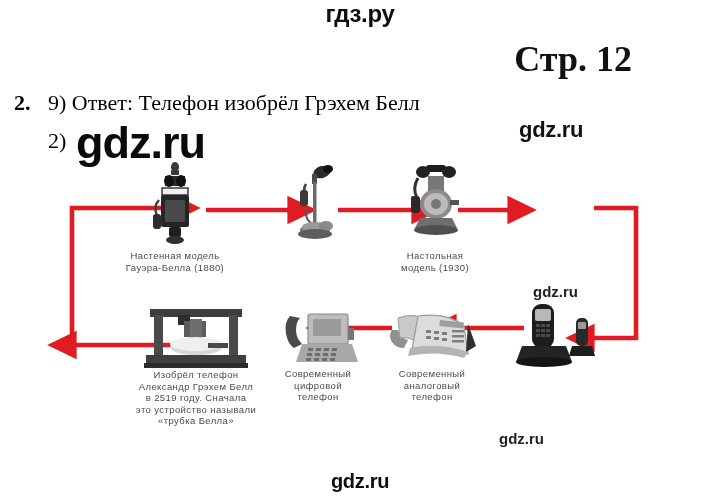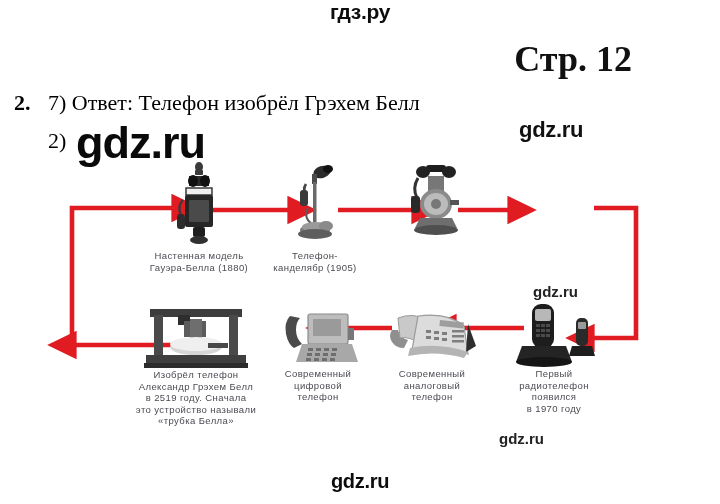--- a/index.html
+++ b/index.html
@@ -18,21 +18,21 @@
 
   
   .wm-top {
     position: absolute;
     top: 0px;
     left: 0;
     width: 720px;
     text-align: center;
     font-family: "Liberation Sans", sans-serif;
     font-weight: bold;
-    font-size: 21px;
+    font-size: 24px;
     letter-spacing: -0.3px;
     color: #0d0d0d;
   }
   .page-num {
     position: absolute;
     top: 38px;
     right: 88px;
     font-family: "Liberation Serif", serif;
     font-weight: bold;
     font-size: 36px;
@@ -146,21 +146,21 @@
     pointer-events: none;
   }
 </style>
 </head>
 <body>
 
 <div class="wm-top">гдз.ру</div>
 <div class="page-num">Стр. 12</div>
 
 <div class="task-num">2.</div>
-<div class="line1">7) Ответ: Телефон изобрёл Грэхем Белл</div>
+<div class="line1">9) Ответ: Телефон изобрёл Грэхем Белл</div>
 <div class="line2-num">2)</div>
 <div class="wm-big">gdz.ru</div>
 <div class="wm-mid-right">gdz.ru</div>
 
 <div id="diagram">
 
   <svg class="arrows" viewBox="0 0 720 300">
     <defs>
       <marker id="ah" markerWidth="7" markerHeight="7" refX="1" refY="3.1" orient="auto" markerUnits="strokeWidth">
         <path d="M0,0 L6.4,3.1 L0,6.2 z" fill="#e01b22"></path>
@@ -179,21 +179,21 @@
       <path d="M594,48 L636,48 L636,178 L590,178"></path>
 
       <path d="M524,168 L452,168"></path>
 
       <path d="M392,168 L330,168"></path>
 
       <path d="M196,185 L72,185"></path>
     </g>
   </svg>
 
-  <div class="node" style="left:134px; top:0px; width:130px;">
+  <div class="node" style="left:110px; top:0px; width:130px;">
     <svg class="pic" width="60" height="90" viewBox="0 0 60 90">
       <g fill="#3a3a3a">
         <ellipse cx="30" cy="7" rx="4" ry="5"></ellipse>
         <rect x="26" y="10" width="8" height="5" rx="1"></rect>
         <path d="M20 16 h20 v10 h-20 z" fill="#2b2b2b"></path>
         <ellipse cx="24" cy="21" rx="5" ry="6" fill="#111"></ellipse>
         <ellipse cx="36" cy="21" rx="5" ry="6" fill="#111"></ellipse>
         <rect x="17" y="28" width="26" height="7" fill="#f0f0f0" stroke="#2b2b2b" stroke-width="1.4"></rect>
         <rect x="16" y="35" width="28" height="32" rx="2" fill="#262626"></rect>
         <rect x="20" y="40" width="20" height="22" rx="1" fill="#4a4a4a"></rect>
@@ -216,41 +216,41 @@
         <rect x="27" y="22" width="3.5" height="42" fill="#6a6a6a"></rect>
         <path d="M20 24 q-4 6 1 11" stroke="#444" stroke-width="2.6" fill="none"></path>
         <rect x="14" y="30" width="8" height="16" rx="3" fill="#3a3a3a"></rect>
         <path d="M22 48 q-5 10 4 16" stroke="#5a5a5a" stroke-width="2" fill="none"></path>
         <ellipse cx="29" cy="70" rx="15" ry="6" fill="#7a7a7a"></ellipse>
         <ellipse cx="29" cy="67" rx="13" ry="5" fill="#9a9a9a"></ellipse>
         <ellipse cx="40" cy="66" rx="7" ry="5" fill="#8a8a8a"></ellipse>
         <ellipse cx="29" cy="74" rx="17" ry="5" fill="#5e5e5e"></ellipse>
       </g>
     </svg>
-    <div class="cap">Телефон-
-канделябр  (1905)</div>
   </div>
 
   <div class="node" style="left:380px; top:0px; width:110px;">
     <svg class="pic" width="62" height="90" viewBox="0 0 62 90">
       <g>
         <rect x="22" y="5" width="20" height="7" rx="3" fill="#1e1e1e"></rect>
         <ellipse cx="19" cy="12" rx="7" ry="6" fill="#222"></ellipse>
         <ellipse cx="45" cy="12" rx="7" ry="6" fill="#222"></ellipse>
         <path d="M14 18 q-6 10 -1 20" stroke="#333" stroke-width="3" fill="none"></path>
         <rect x="7" y="36" width="9" height="17" rx="3" fill="#2a2a2a"></rect>
         <rect x="24" y="16" width="16" height="16" fill="#777"></rect>
         <ellipse cx="32" cy="44" rx="16" ry="15" fill="#8a8a8a"></ellipse>
         <ellipse cx="32" cy="44" rx="12" ry="11" fill="#bbb"></ellipse>
         <ellipse cx="32" cy="44" rx="5" ry="5" fill="#777"></ellipse>
         <rect x="46" y="40" width="9" height="5" fill="#555"></rect>
         <path d="M16 58 h32 l5 10 h-42 z" fill="#6e6e6e"></path>
         <ellipse cx="32" cy="70" rx="22" ry="5" fill="#4f4f4f"></ellipse>
       </g>
     </svg>
+    <div class="cap">Настольная
+модель  (1930)</div>
   </div>
 
 
   <div class="node" style="left:96px; top:145px; width:200px;">
     <svg class="pic" width="112" height="64" viewBox="0 0 112 64">
       <g>
         <rect x="10" y="4" width="92" height="8" fill="#3d3d3d"></rect>
         <rect x="14" y="10" width="9" height="40" fill="#4a4a4a"></rect>
         <rect x="89" y="10" width="9" height="40" fill="#4a4a4a"></rect>
         <rect x="38" y="10" width="12" height="10" fill="#2e2e2e"></rect>
@@ -343,23 +343,19 @@
             <rect x="31" y="32" width="4" height="3"></rect>
           <rect x="36" y="32" width="4" height="3"></rect>
         </g>
         <path d="M12 44 h44 l6 16 h-56 z" fill="#242424"></path>
         <ellipse cx="34" cy="60" rx="28" ry="5" fill="#151515"></ellipse>
         <rect x="66" y="16" width="12" height="28" rx="5" fill="#2a2a2a"></rect>
         <rect x="68" y="20" width="8" height="7" rx="1" fill="#9a9a9a"></rect>
         <path d="M62 44 h20 l3 10 h-26 z" fill="#1e1e1e"></path>
       </g>
     </svg>
-    <div class="cap">Первый
-радиотелефон
-появился
-в  1970  году</div>
   </div>
 
 </div>
 
 <div class="wm-diag">gdz.ru</div>
 <div class="wm-diag2">gdz.ru</div>
 <div class="wm-bottom">gdz.ru</div>
 
 </body></html>

